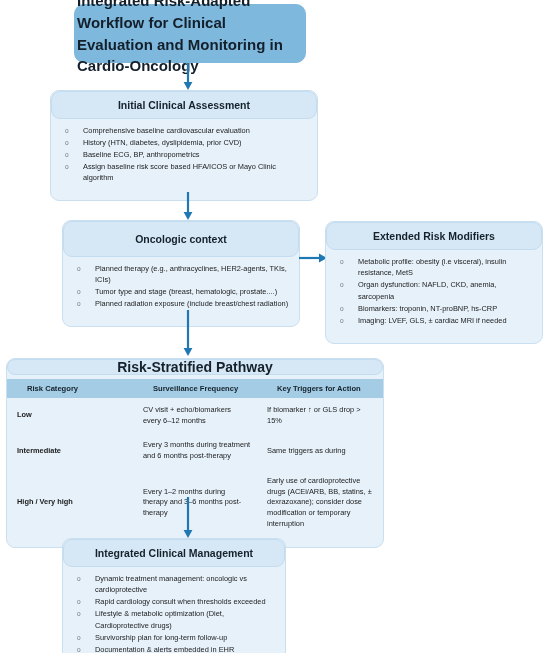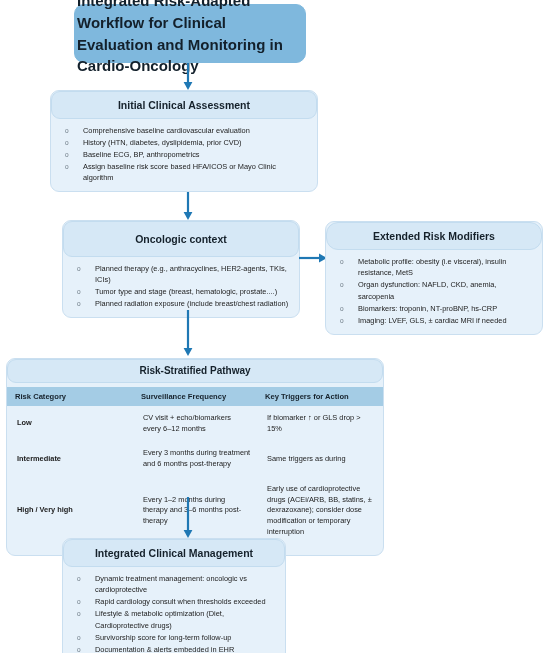--- a/index.html
+++ b/index.html
@@ -40,21 +40,21 @@
     text-align: right;
     color: #15212b;
     display: flex;
     align-items: center;
     justify-content: center;
     line-height: 1.35;
     padding: 4px 8px;
   }
 
   .node-body {
-    padding: 6px 10px 7px 10px;
+    padding: 6px 10px 16px 10px;
   }
 
   ul.bullets {
     list-style: none;
     margin: 0;
     padding: 0;
   }
   ul.bullets > li {
     position: relative;
     padding-left: 22px;
@@ -96,37 +96,37 @@
 
   
   #node-initial      { left: 50px;  top: 90px;  width: 268px; }
   #node-oncologic    { left: 62px;  top: 220px; width: 238px; }
   #node-extended     { left: 325px; top: 221px; width: 218px; }
   #node-pathway      { left: 6px;   top: 358px; width: 378px; }
   #node-management   { left: 62px;  top: 538px; width: 224px; }
 
   #node-initial .node-title    { height: 28px; }
   #node-oncologic .node-title  { height: 36px; }
-  #node-extended .node-title   { height: 28px; border-radius: 12px; }
-  #node-pathway .node-title    { height: 24px; font-size: 10px; }
+  #node-extended .node-title   { height: 28px; }
+  #node-pathway .node-title    { height: 16px; font-size: 14px; }
   #node-management .node-title { height: 28px; }
 
   
   table.risk-table {
     width: 100%;
     border-collapse: collapse;
     table-layout: fixed;
     margin-top: 4px;
   }
   table.risk-table th {
     background: #a4cce5;
     font-size: 7.6px;
     font-weight: bold;
     text-align: left;
-    padding: 5px 6px 5px 8px;
+    padding: 5px 6px 5px 20px;
     color: #16222c;
     vertical-align: middle;
   }
   table.risk-table td {
     font-size: 7.4px;
     padding: 7px 6px 7px 10px;
     vertical-align: middle;
     line-height: 1.45;
     color: #1c1c1c;
   }
@@ -263,19 +263,19 @@
     </svg>
   </div>
 
   <div class="node" id="node-management">
     <div class="node-title">Integrated Clinical Management</div>
     <div class="node-body">
       <ul class="bullets">
         <li><span class="marker">o</span><span>Dynamic treatment management: oncologic vs cardioprotective</span></li>
         <li><span class="marker">o</span><span>Rapid cardiology consult when thresholds exceeded</span></li>
         <li><span class="marker">o</span><span>Lifestyle &amp; metabolic optimization (Diet, Cardioprotective drugs)</span></li>
-        <li><span class="marker">o</span><span>Survivorship score for long-term follow-up</span></li>
+        <li><span class="marker">o</span><span>Survivorship plan for long-term follow-up</span></li>
         <li><span class="marker">o</span><span>Documentation &amp; alerts embedded in EHR</span></li>
       </ul>
     </div>
   </div>
 
 </div>
 
 </body></html>

